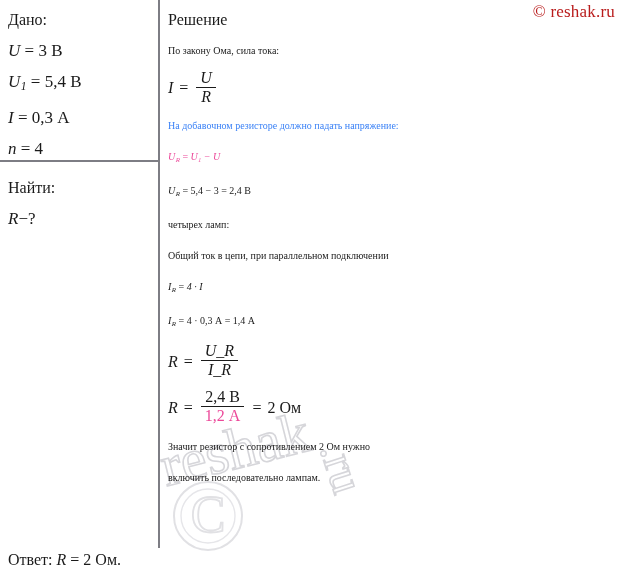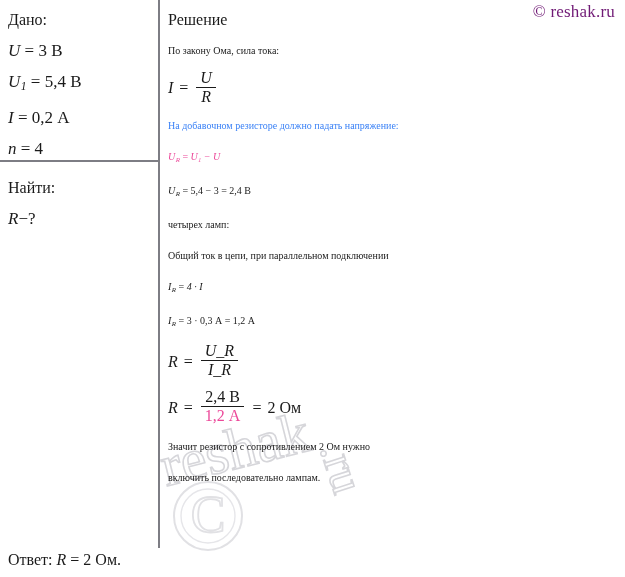--- a/index.html
+++ b/index.html
@@ -25,21 +25,21 @@
     background: #fff;
   }
 
   
   .wm-corner {
     position: absolute;
     top: 2px;
     right: 10px;
     font-family: "Liberation Serif", "DejaVu Serif", serif;
     font-size: 17px;
-    color: #701a75;
+    color: #b91c1c;
     letter-spacing: 0.2px;
     white-space: nowrap;
   }
   .wm-big {
     position: absolute;
     left: 160px;
     top: 408px;
     width: 300px;
     height: 140px;
     pointer-events: none;
@@ -179,21 +179,21 @@
     <div class="given-line">
       <span class="v">U</span><span class="sub">1</span>
       <span>=</span>
       <span>5,4</span>
       <span class="unit">В</span>
     </div>
 
     <div class="given-line">
       <span class="v">I</span>
       <span>=</span>
-      <span>0,2</span>
+      <span>0,3</span>
       <span class="unit">А</span>
     </div>
 
     <div class="given-line">
       <span class="v">n</span>
       <span>=</span>
       <span>4</span>
     </div>
 
     <div class="hdr" style="margin-top:8px;">Найти:</div>
@@ -237,21 +237,21 @@
 
     <div class="line">
       <span class="v">I</span><span class="sub">R</span>
       <span>=</span>
       <span class="v">4 · I</span>
     </div>
 
     <div class="line">
       <span class="v">I</span><span class="sub">R</span>
       <span>=</span>
-      <span>3 · 0,3 А = 1,2 А</span>
+      <span>4 · 0,3 А = 1,4 А</span>
     </div>
 
 
     <div class="eqline" style="height:46px;">
       <span class="v">R</span>
       <span>=</span>
       <span class="frac">
         <span class="num v">U_R</span>
         <span class="den v">I_R</span>
       </span>

